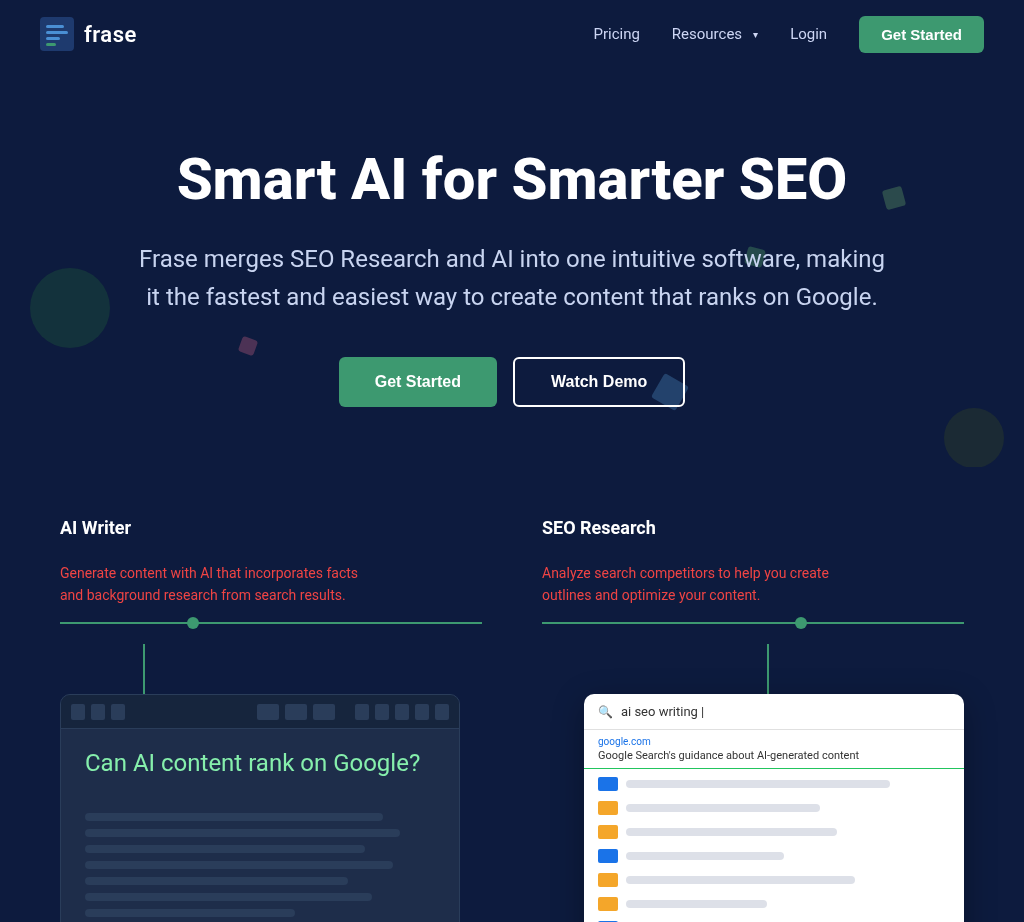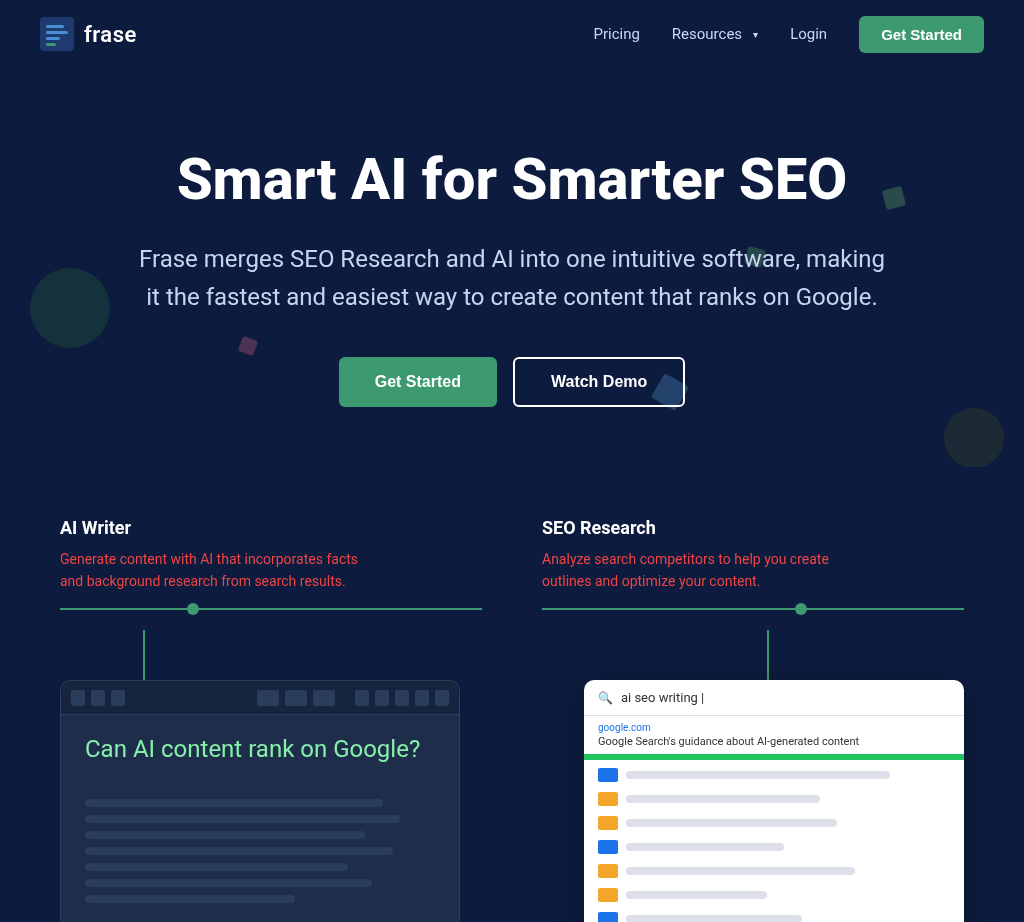--- a/index.html
+++ b/index.html
@@ -189,21 +189,21 @@
     }
 
     .feature-col {
       flex: 1;
     }
 
     .feature-title {
       font-size: 18px;
       font-weight: 700;
       color: #fff;
-      margin-bottom: 10px;
+      margin-bottom: 24px;
     }
 
     .feature-desc {
       font-size: 14px;
       color: #ef4444;
       line-height: 1.6;
       max-width: 320px;
     }
 
     .feature-line {
@@ -323,21 +323,21 @@
       font-size: 12px;
     }
 
     .search-text {
       font-size: 13px;
       color: #333;
     }
 
     .seo-result-item {
       padding: 6px 14px;
-      border-bottom: 6px solid #22c55e;
+      border-bottom: 1px solid #22c55e;
     }
 
     .seo-source {
       font-size: 10px;
       color: #1a73e8;
       margin-bottom: 2px;
     }
 
     .seo-result-title {
       font-size: 11px;

